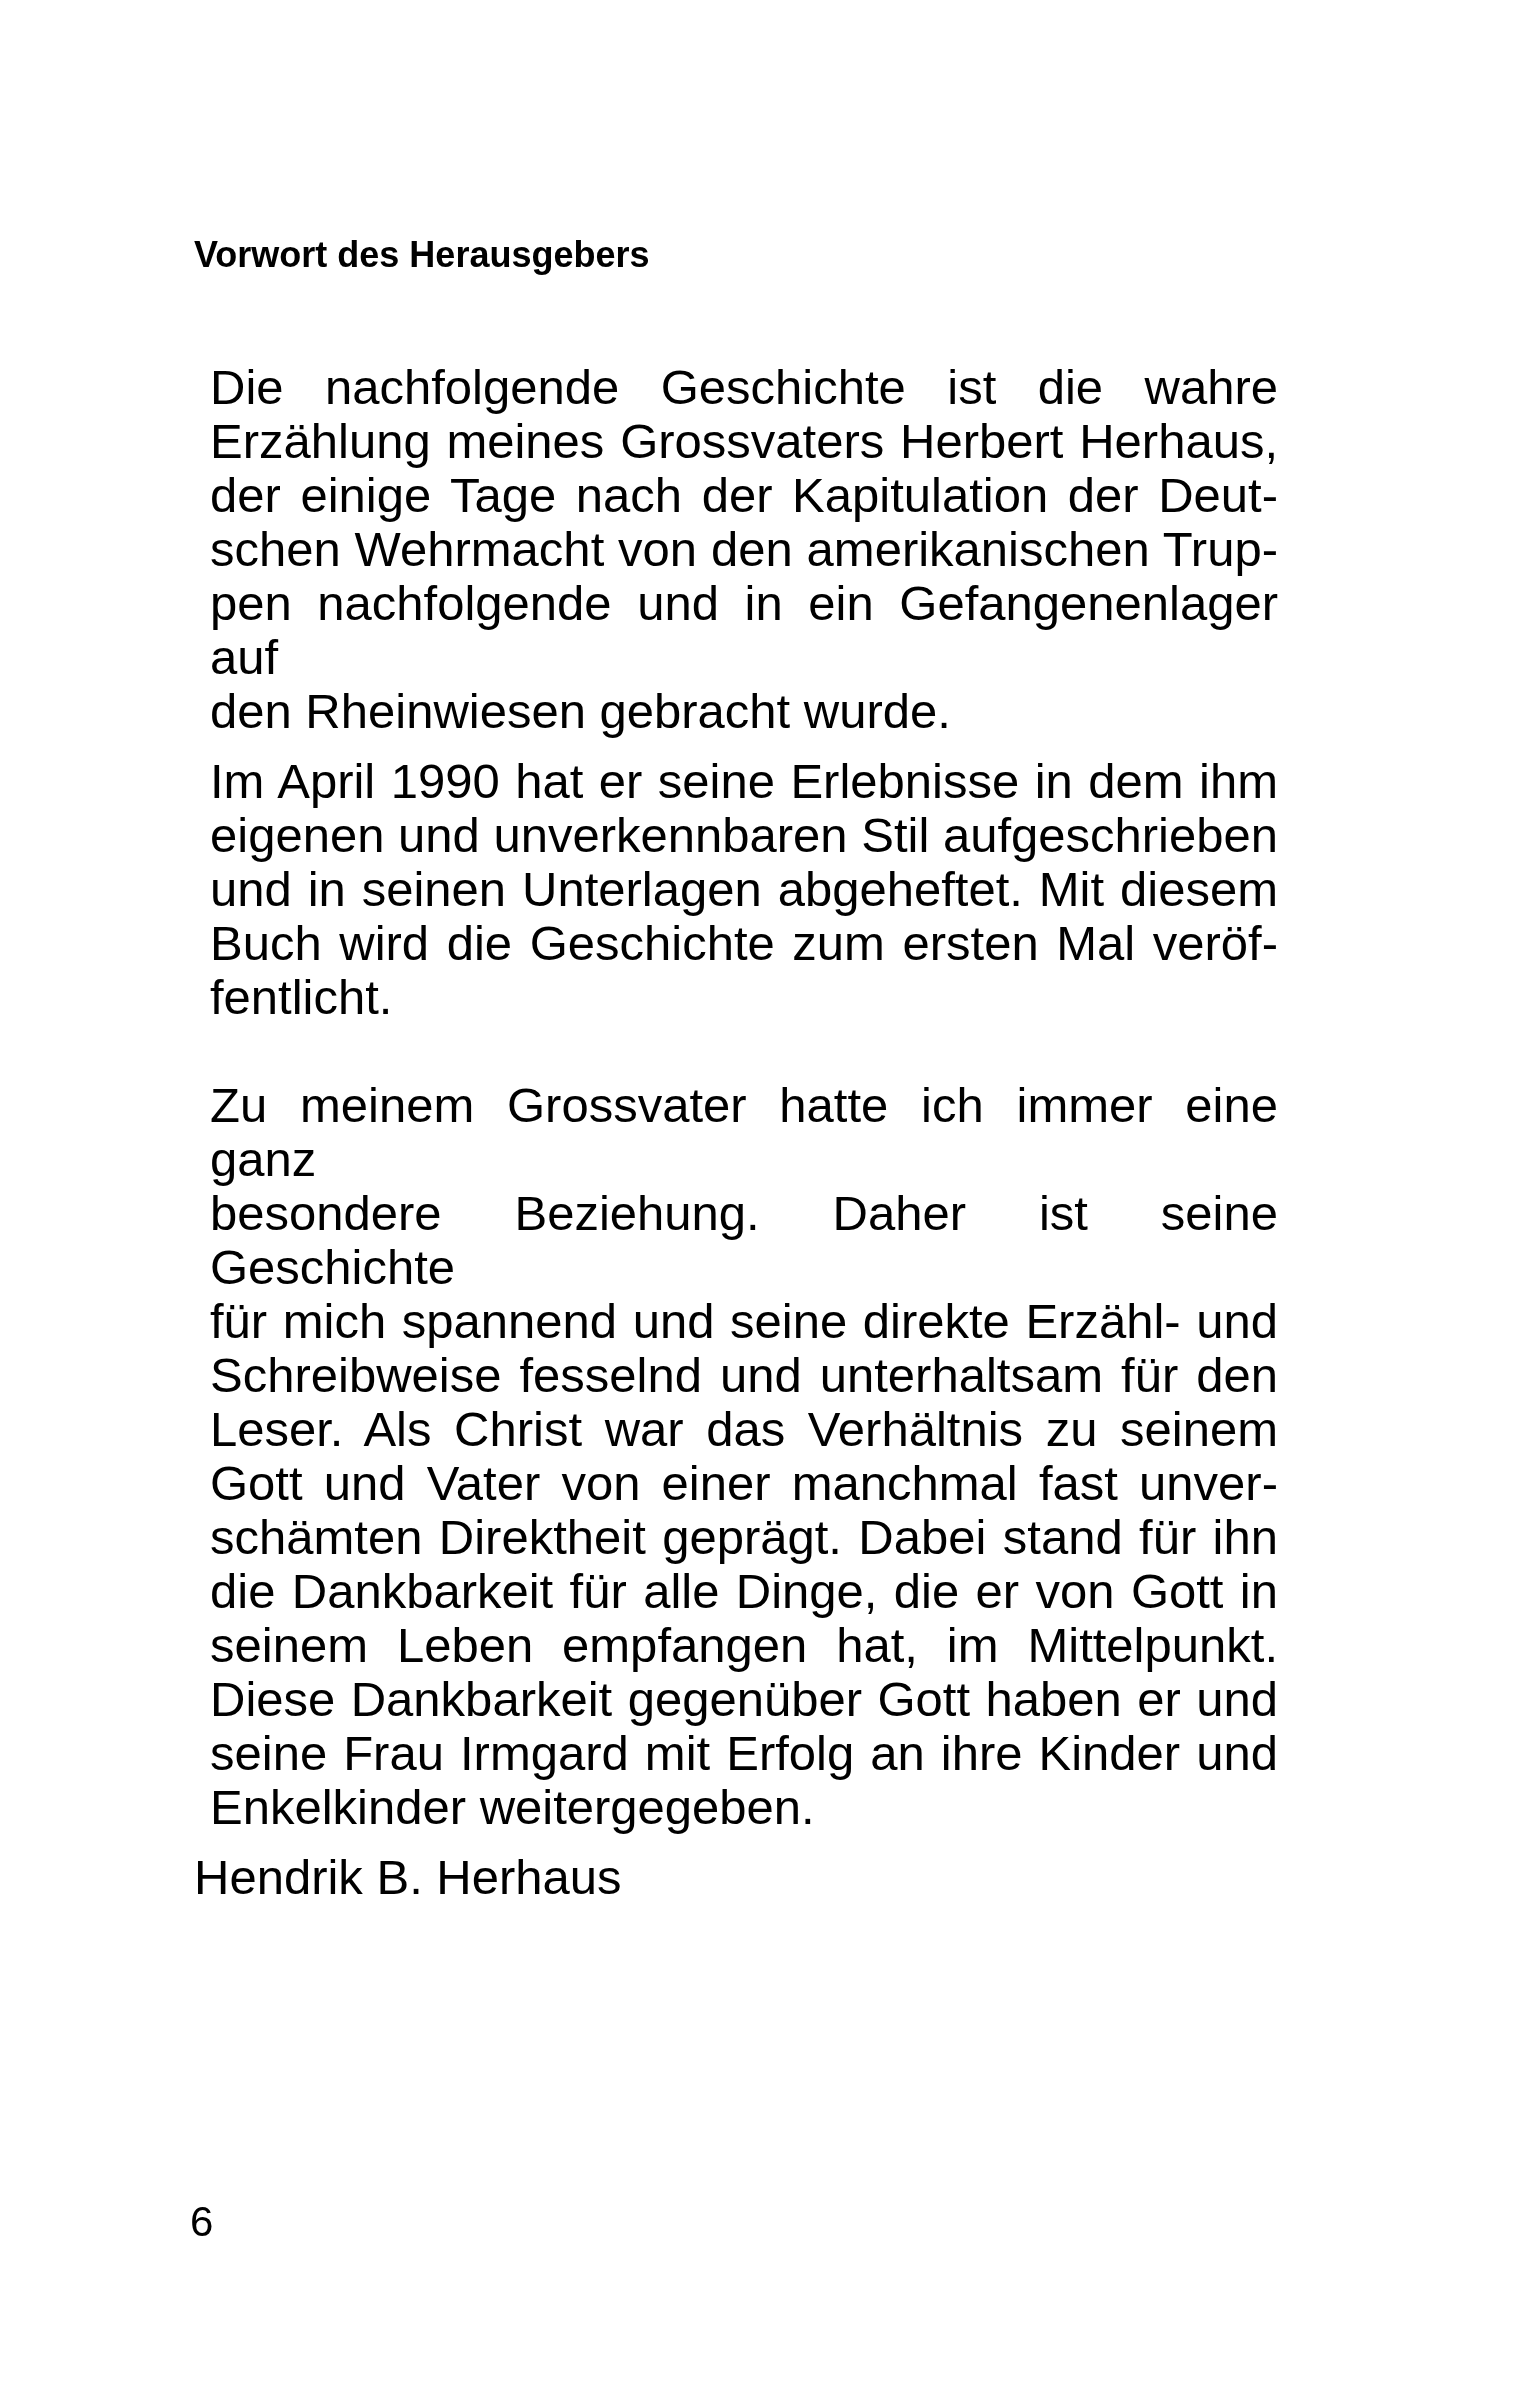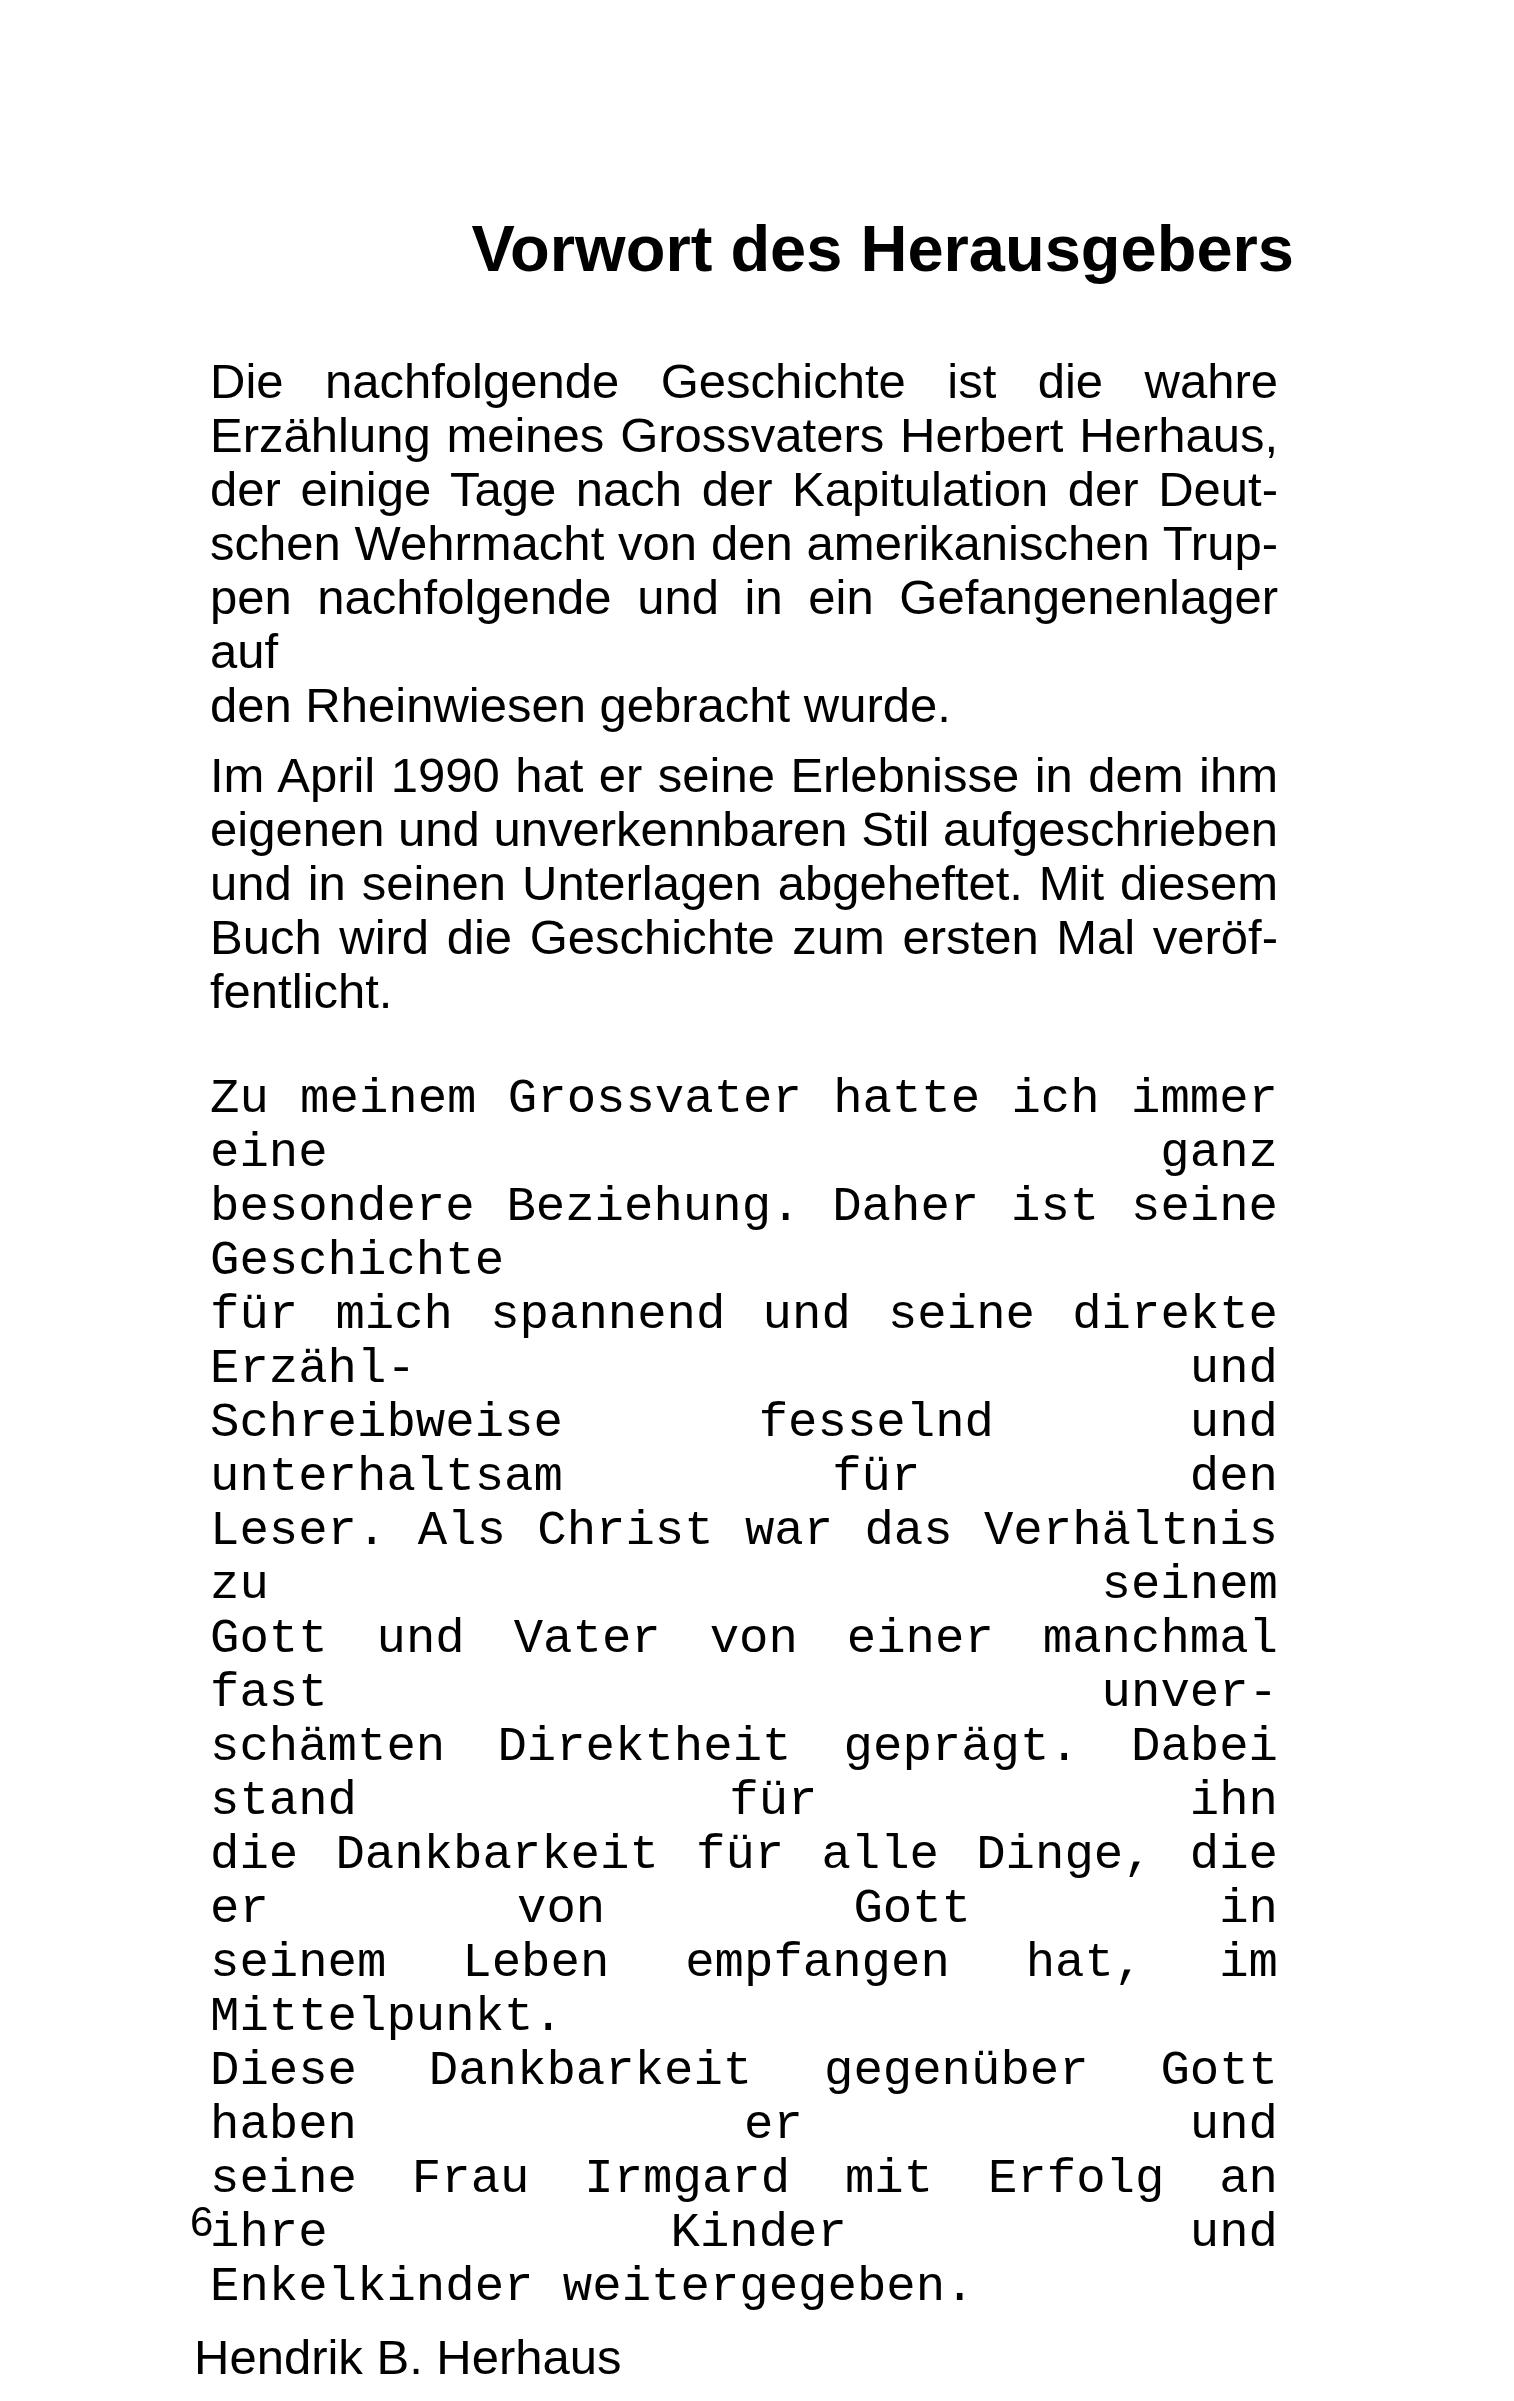--- a/index.html
+++ b/index.html
@@ -16,35 +16,34 @@
     font-family: "Liberation Sans", "DejaVu Sans", sans-serif;
     overflow: hidden;
   }
   .content {
     position: absolute;
     left: 194px;
     top: 216px;
     width: 1100px;
   }
   .title {
-    font-size: 65px;
+    font-size: 36px;
     line-height: 54px;
     font-weight: bold;
-    margin: 6px 0 78px 0;
-    text-align: right;
+    margin: 12px 0 78px 0;
+    text-align: left;
   }
   .para {
     margin: 16px;
     padding: 0;
     font-size: 49px;
     line-height: 54px;
   }
   .para.gap-above {
     margin-top: 54px;
-    font-family: Liberation Mono, monospace;
   }
   .line {
     text-align: justify;
     text-align-last: justify;
   }
   .line.last {
     text-align: left;
     text-align-last: left;
   }
   .signature {

